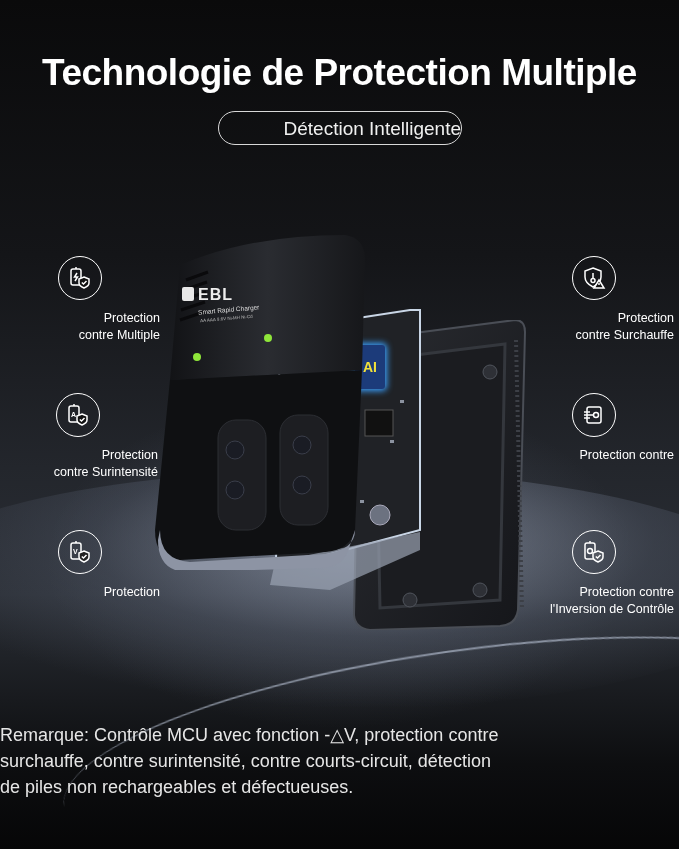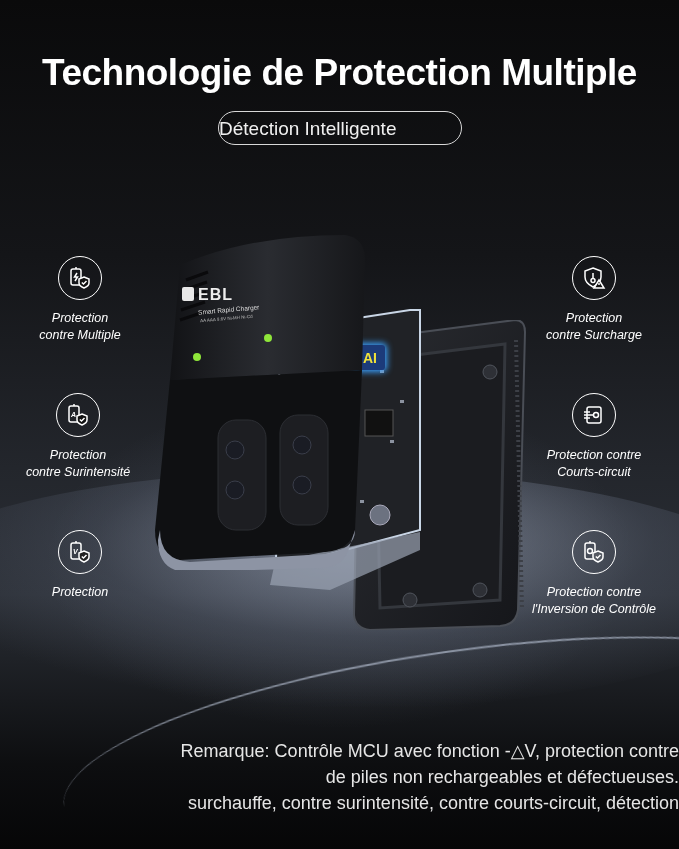--- a/index.html
+++ b/index.html
@@ -10,25 +10,25 @@
       linear-gradient(180deg, #0a0a0b 0%, #141518 30%, #23262c 55%, #2a2e35 70%, #0d0e10 90%, #060607 100%);
     padding-left: 19px;
   }
   .arc1 { position:absolute; left:-120px; top:470px; width:900px; height:240px; border-radius:50%;
     background: radial-gradient(ellipse at 55% 30%, rgba(170,180,200,0.55) 0%, rgba(90,98,115,0.35) 40%, rgba(0,0,0,0) 70%); }
   .arc-line { position:absolute; left:60px; top:650px; width:800px; height:200px; border-radius:50%;
     border-top:2px solid rgba(210,220,240,0.55); transform:rotate(-8deg); filter:blur(0.6px); }
   .title { position:absolute; top:52px; left:0; width:679px; text-align:center; color:#fff; font-weight:bold;
     font-size:37px; letter-spacing:-0.5px; }
   .pill { position:absolute; top:111px; left:218px; width:244px; height:34px; border:1.5px solid #d8d8d8; border-radius:18px;
-    color:#f0f0f0; font-size:19px; text-align:left; line-height:34px; box-sizing:border-box; }
-  .feature { position:absolute; width:160px; text-align:center; color:#fff; font-size:12.5px; line-height:17px;font-style:italic; }
+    color:#f0f0f0; font-size:19px; text-align:right; line-height:34px; box-sizing:border-box; }
+  .feature { position:absolute; width:160px; text-align:right; color:#fff; font-size:12.5px; line-height:17px; }
   .feature .circle { width:42px; height:42px; border:1.8px solid #fff; border-radius:50%; margin:0 auto 10px; display:flex; align-items:center; justify-content:center; }
   .feature svg { width:26px; height:26px; }
-  .note { position:absolute; top:722px; left:0; width:679px; text-align:right; color:#e6e6e6; font-size:18px; line-height:26px;margin-top:16px; }
+  .note { position:absolute; top:722px; left:0; width:679px; text-align:left; color:#e6e6e6; font-size:18px; line-height:26px; }
   
   .charger { position:absolute; left:150px; top:230px; width:220px; height:340px; }
   .case-back { position:absolute; left:340px; top:320px; width:190px; height:310px; }
   .pcb { position:absolute; left:270px; top:300px; width:180px; height:300px; }
 </style>
 </head>
 <body>
 
 <div class="stage">
   <div class="arc1"></div>
@@ -64,21 +64,21 @@
       <rect x="40" y="180" width="4" height="3"></rect>
         <rect x="90" y="200" width="4" height="3"></rect>
         <rect x="130" y="100" width="4" height="3"></rect>
     </g>
     <rect x="95" y="110" width="28" height="26" fill="#111" stroke="#555"></rect>
     <rect x="55" y="165" width="26" height="24" fill="#111" stroke="#555"></rect>
     <circle cx="110" cy="215" r="10" fill="#6c7280" stroke="#aab"></circle>
     <path d="M5 262 L0 285 L60 290 L150 250 L150 232 Z" fill="#9aa3b2" opacity="0.7"></path>
   </svg>
 
-  <div style="position:absolute;left:355px;top:345px;width:30px;height:25px;border-radius:3px;background:#1c3b7a;box-shadow:0 0 6px 2px #3aa0ff;display:flex;align-items:center;justify-content:center;">
+  <div style="position:absolute;left:355px;top:345px;width:30px;height:44px;border-radius:3px;background:#1c3b7a;box-shadow:0 0 6px 2px #3aa0ff;display:flex;align-items:center;justify-content:center;">
     <span style="color:#f2e23a;font-weight:bold;font-size:14px;">AI</span>
   </div>
 
   <svg class="charger" viewBox="0 0 220 340">
     <defs>
       <linearGradient id="ch" x1="0" y1="0" x2="1" y2="0">
         <stop offset="0" stop-color="#121316"></stop>
           <stop offset="0.5" stop-color="#2a2c31"></stop>
           <stop offset="1" stop-color="#16171a"></stop>
       </linearGradient>
@@ -150,47 +150,46 @@
     <div class="circle">
       <svg viewBox="0 0 26 26" fill="none" stroke="#fff" stroke-width="1.5">
           <path d="M12 3 L20 6 V12 Q20 18 12 22 Q4 18 4 12 V6 Z"></path>
           <path d="M12 8 V14"></path>
           <circle cx="12" cy="15.5" r="2"></circle>
           <path d="M18 15 L23 23 H13 Z" fill="#111"></path>
           <path d="M18 18 V20"></path>
         </svg>
     </div>
     <div>Protection</div>
-    <div>contre Surcharge</div>
+    <div>contre Surchauffe</div>
   </div>
   <div class="feature" style="left:514px;top:393px;">
     <div class="circle">
       <svg viewBox="0 0 26 26" fill="none" stroke="#fff" stroke-width="1.5">
           <rect x="6" y="5" width="14" height="16" rx="2"></rect>
           <circle cx="15" cy="13" r="2.5"></circle>
           <path d="M3 10 H9"></path>
           <path d="M3 13 H12.5"></path>
           <path d="M3 16 H9"></path>
         </svg>
     </div>
     <div>Protection contre</div>
-    <div>Courts-circuit</div>
   </div>
   <div class="feature" style="left:514px;top:530px;">
     <div class="circle">
       <svg viewBox="0 0 26 26" fill="none" stroke="#fff" stroke-width="1.5">
           <rect x="4" y="4" width="10" height="16" rx="2"></rect>
           <path d="M8 3h2"></path>
           <circle cx="9" cy="12" r="2.5"></circle>
           <path d="M17 12 L22 14 V18 Q22 21 17 23 Q12 21 12 18 V14 Z" fill="#555a63"></path>
           <path d="M14.8 17.5 L16.5 19 L19.5 16"></path>
         </svg>
     </div>
     <div>Protection contre</div>
     <div>l'Inversion de Contrôle</div>
   </div>
 
   <div class="note">
     <div>Remarque: Contrôle MCU avec fonction -△V, protection contre</div>
+    <div>surchauffe, contre surintensité, contre courts-circuit, détection</div>
     <div>de piles non rechargeables et défectueuses.</div>
-    <div>surchauffe, contre surintensité, contre courts-circuit, détection</div>
   </div>
 </div>
 
 </body></html>

